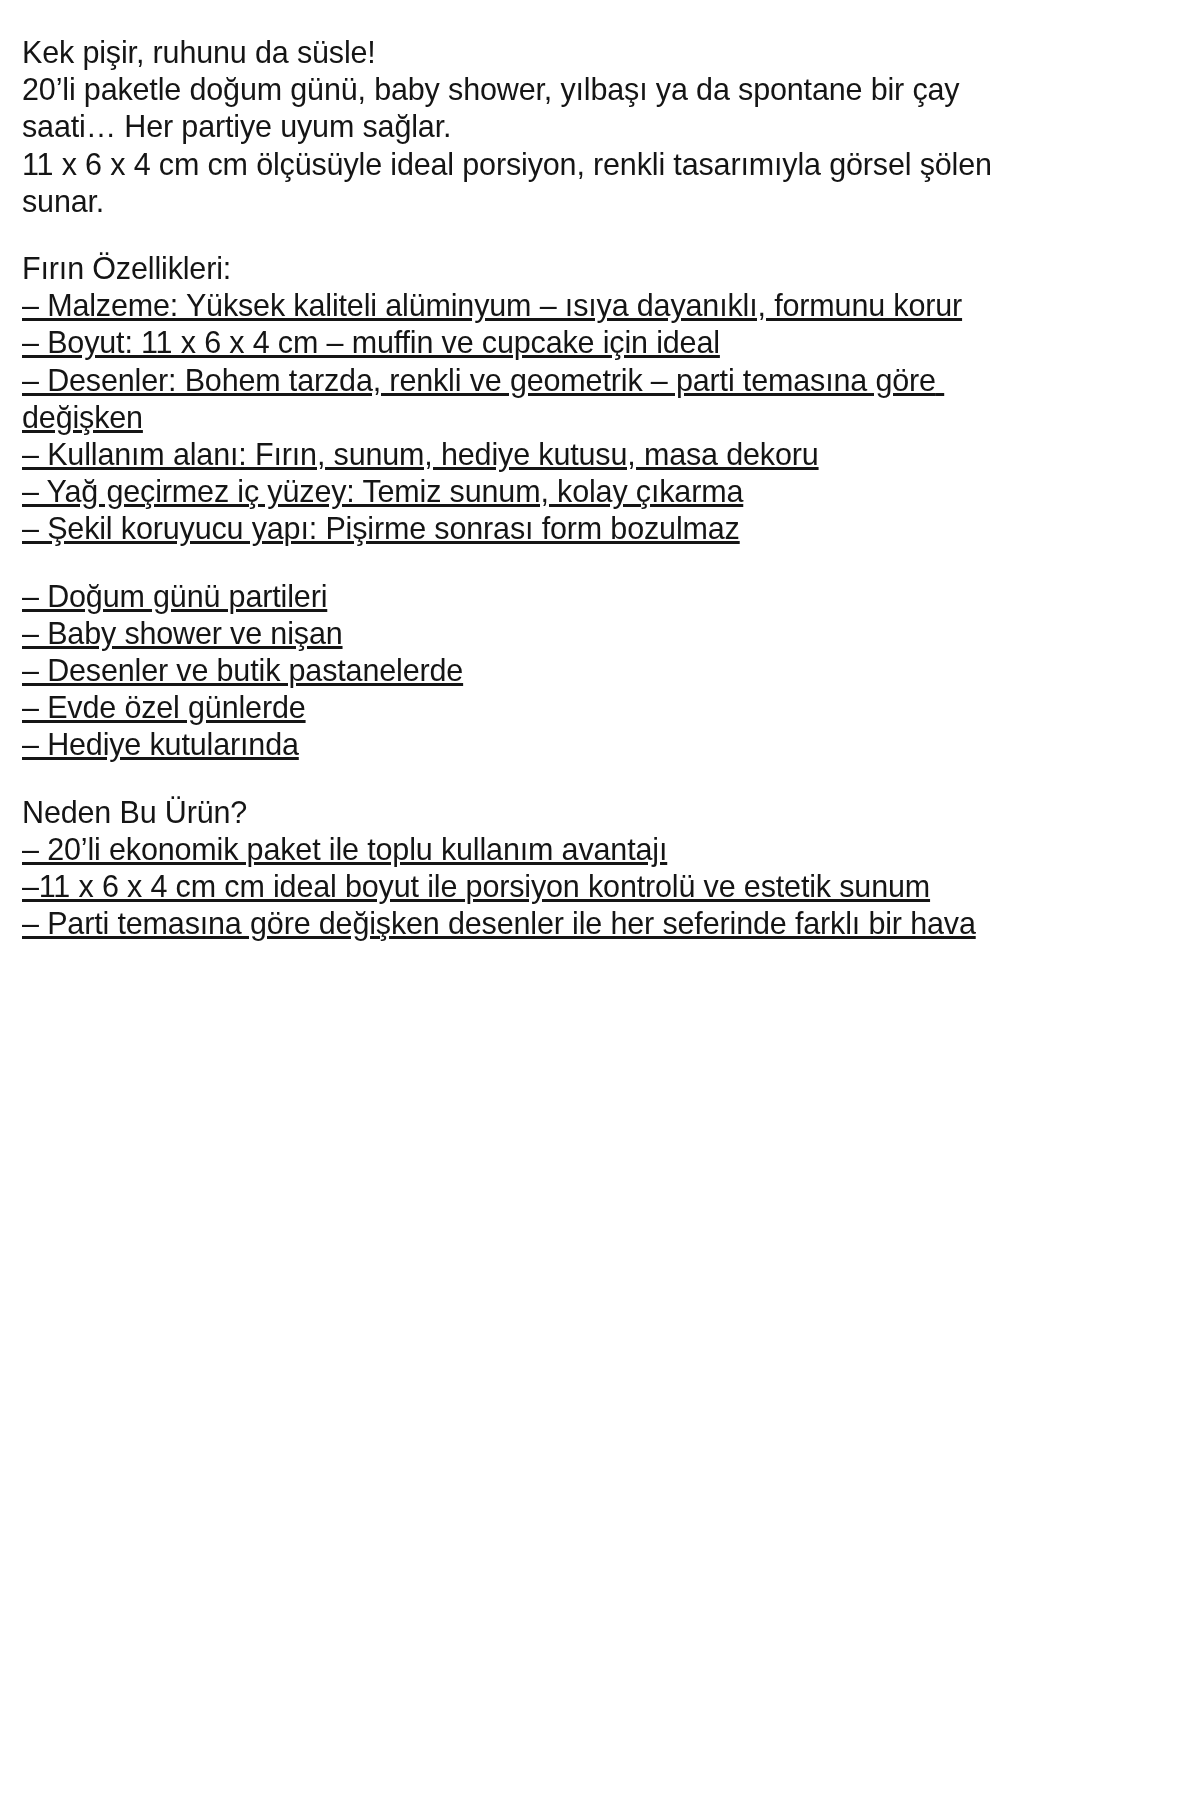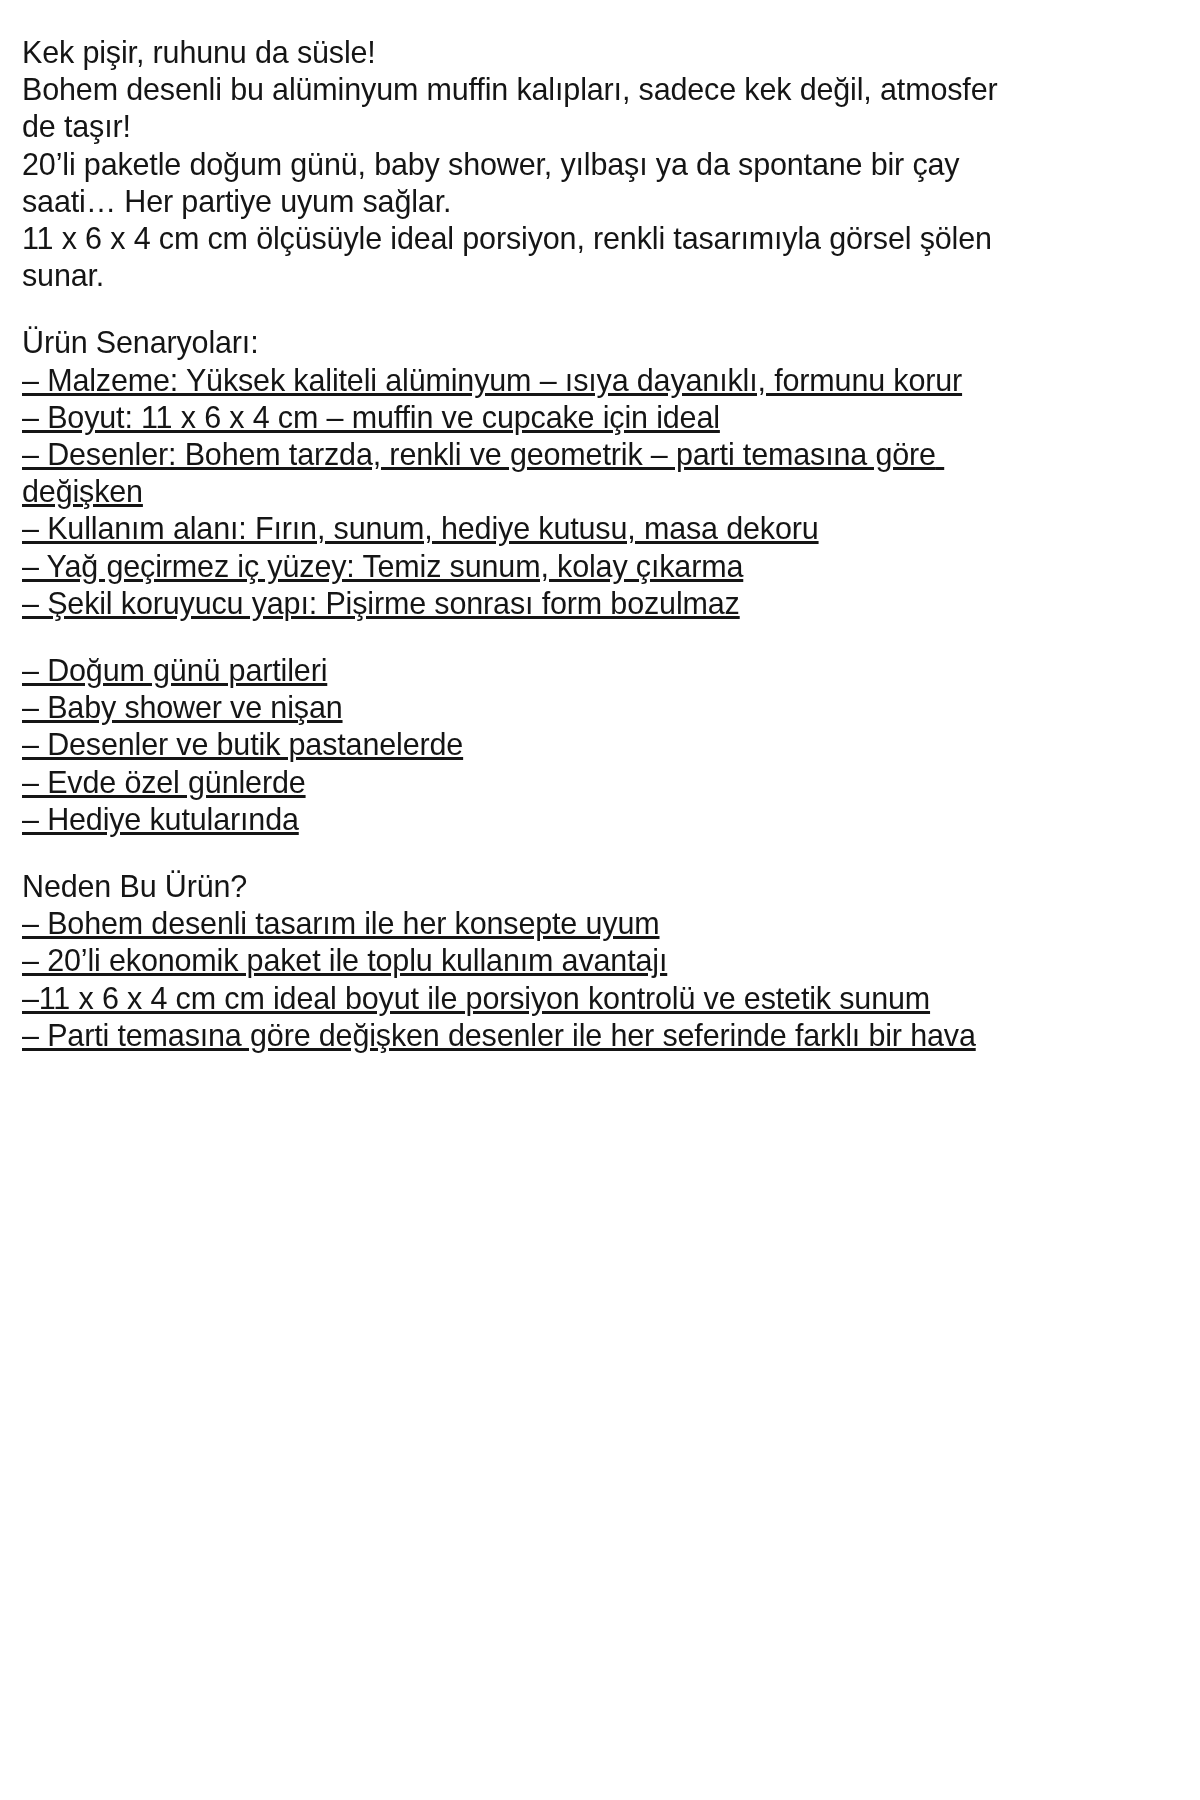--- a/index.html
+++ b/index.html
@@ -52,45 +52,43 @@
   }
 </style>
 </head>
 <body style="background: rgb(255, 255, 255);">
 
 <div id="page" style="background: rgb(255, 255, 255);">
   <div class="doc-body" style="color: rgb(21, 21, 21);">
 
     <div class="block">
       <span class="line">Kek pişir, ruhunu da süsle!</span>
-      <span class="line">Bohem desenli bu alüminyum muffin kalıpları, sadece kek değil, atmosfer de taşır!</span>
       <span class="line">20’li paketle doğum günü, baby shower, yılbaşı ya da spontane bir çay saati… Her partiye uyum sağlar.</span>
       <span class="line">11 x 6 x 4 cm cm ölçüsüyle ideal porsiyon, renkli tasarımıyla görsel şölen sunar.</span>
     </div>
 
     <div class="block">
-      <span class="heading-line">Ürün Senaryoları:</span>
+      <span class="heading-line">Fırın Özellikleri:</span>
       <span class="bullet-line">– Malzeme: Yüksek kaliteli alüminyum – ısıya dayanıklı, formunu korur</span>
       <span class="bullet-line">– Boyut: 11 x 6 x 4 cm – muffin ve cupcake için ideal</span>
       <span class="bullet-line">– Desenler: Bohem tarzda, renkli ve geometrik – parti temasına göre değişken</span>
       <span class="bullet-line">– Kullanım alanı: Fırın, sunum, hediye kutusu, masa dekoru</span>
       <span class="bullet-line">– Yağ geçirmez iç yüzey: Temiz sunum, kolay çıkarma</span>
       <span class="bullet-line">– Şekil koruyucu yapı: Pişirme sonrası form bozulmaz</span>
     </div>
 
     <div class="block">
       <span class="bullet-line">– Doğum günü partileri</span>
       <span class="bullet-line">– Baby shower ve nişan</span>
       <span class="bullet-line">– Desenler ve butik pastanelerde</span>
       <span class="bullet-line">– Evde özel günlerde</span>
       <span class="bullet-line">– Hediye kutularında</span>
     </div>
 
     <div class="block">
       <span class="heading-line">Neden Bu Ürün?</span>
-      <span class="bullet-line">– Bohem desenli tasarım ile her konsepte uyum</span>
       <span class="bullet-line">– 20’li ekonomik paket ile toplu kullanım avantajı</span>
       <span class="bullet-line">–11 x 6 x 4 cm cm ideal boyut ile porsiyon kontrolü ve estetik sunum</span>
       <span class="bullet-line">– Parti temasına göre değişken desenler ile her seferinde farklı bir hava</span>
     </div>
 
   </div>
 </div>
 
 </body></html>

